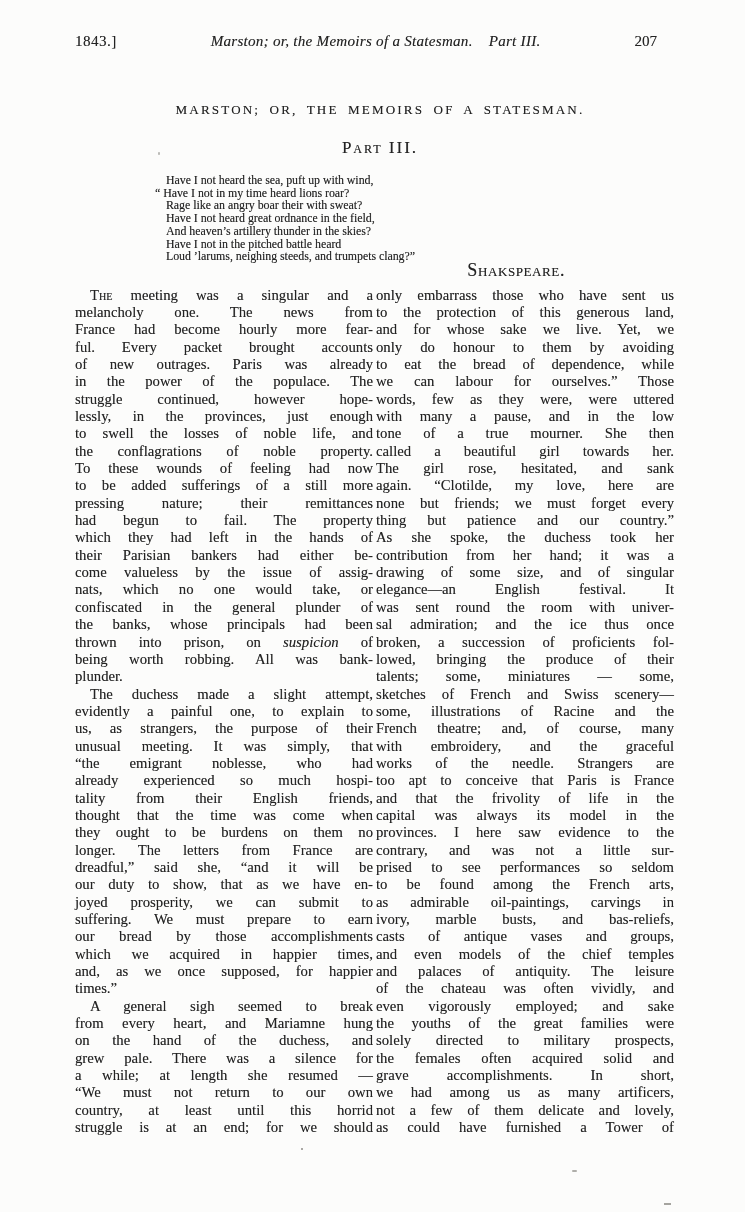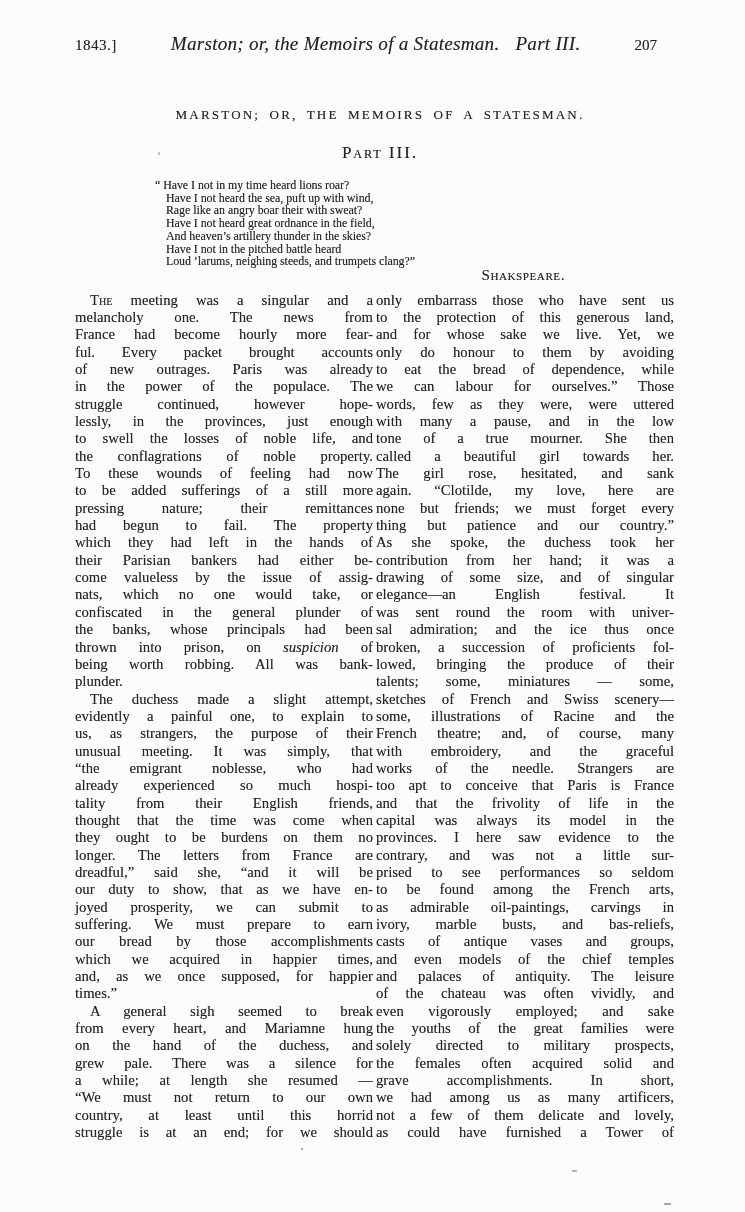--- a/index.html
+++ b/index.html
@@ -9,39 +9,39 @@
     background:#fcfcfb;color:#232323;overflow:hidden;
     box-sizing:border-box;padding:0 60px 0 75px;
   }
   .ink{text-shadow:0.2px 0.2px 0.35px rgba(20,20,20,0.4);}
   
   .running-header{
     padding-top:33px;display:flex;align-items:baseline;
     font-size:15px;
   }
   .rh-year{flex:0 0 auto;letter-spacing:0.5px;}
-  .rh-center{flex:1 1 auto;text-align:center;font-style:italic;font-size:19px;letter-spacing:0.3px;}
+  .rh-center{flex:1 1 auto;text-align:center;font-style:italic;font-size:15px;letter-spacing:0.3px;}
   .rh-part{margin-left:16px;}
   .rh-page{flex:0 0 auto;margin-right:28px;}
   
   .article-title{
     margin-top:52px;text-align:center;font-size:13px;
     letter-spacing:2.2px;word-spacing:4px;
   }
   .article-part{
     margin-top:20px;text-align:center;font-variant:small-caps;
     font-size:17px;letter-spacing:2px;
   }
   
   .epigraph{margin-top:16px;margin-left:80px;font-size:11.8px;line-height:12.7px;}
   .eline{padding-left:11px;white-space:nowrap;}
   .eline.first{text-indent:-11px;}
   .attribution{
     text-align:right;padding-right:120px;margin-top:1px;
-    font-variant:small-caps;letter-spacing:0.6px;font-size:15px;
+    font-variant:small-caps;letter-spacing:0.6px;font-size:18px;
   }
   
   .columns{margin-top:10px;display:flex;gap:3px;}
   .bodycol{width:298px;}
   .bodycol .line{
     font-size:14.6px;line-height:17.35px;height:17.35px;
     text-align:justify;text-align-last:justify;
     letter-spacing:0.05px;overflow:visible;
   }
   .bodycol .line.endline{text-align-last:left;}
@@ -63,22 +63,22 @@
     <span class="rh-year">1843.]</span>
     <span class="rh-center"><span>Marston; or, the Memoirs of a Statesman.</span><span class="rh-part">Part III.</span></span>
     <span class="rh-page">207</span>
   </div>
 
   <div class="article-title">MARSTON; OR, THE MEMOIRS OF A STATESMAN.</div>
   <div class="article-part">Part III.</div>
 
   <div class="epigraph">
     <div>
+        <div class="eline">Have I not heard the sea, puft up with wind,</div>
         <div class="eline first">“ Have I not in my time heard lions roar?</div>
-        <div class="eline">Have I not heard the sea, puft up with wind,</div>
         <div class="eline">Rage like an angry boar their with sweat?</div>
         <div class="eline">Have I not heard great ordnance in the field,</div>
         <div class="eline">And heaven’s artillery thunder in the skies?</div>
         <div class="eline">Have I not in the pitched battle heard</div>
         <div class="eline">Loud ’larums, neighing steeds, and trumpets clang?”</div>
       </div>
     <div class="attribution">Shakspeare.</div>
   </div>
 
   <div class="columns">

